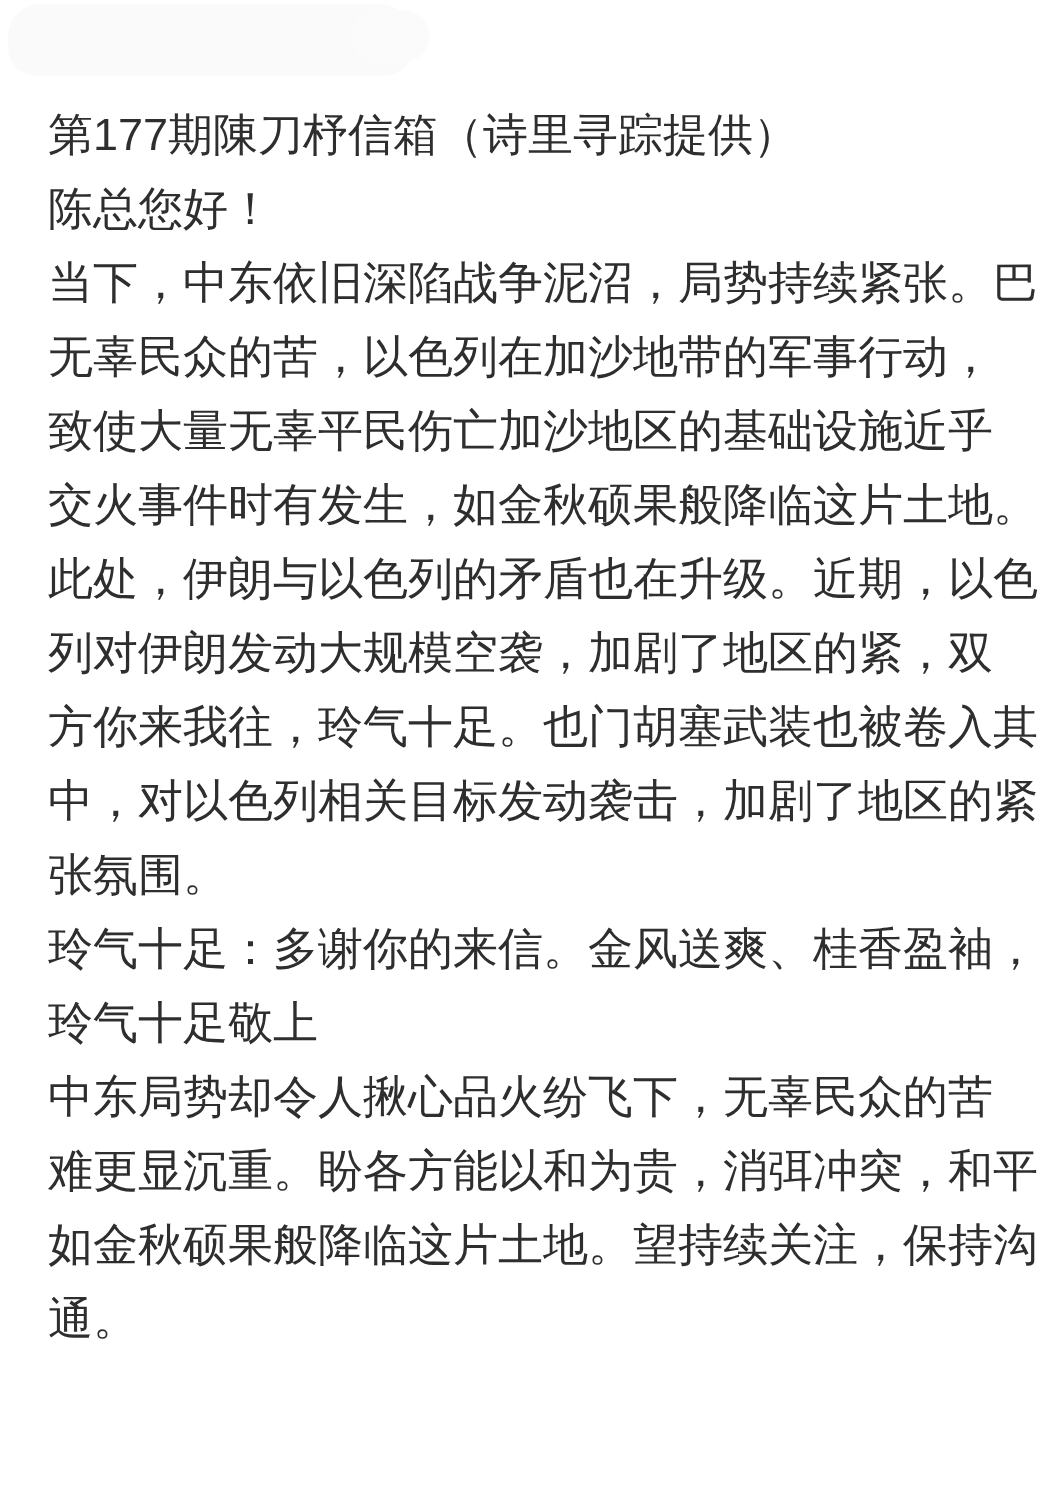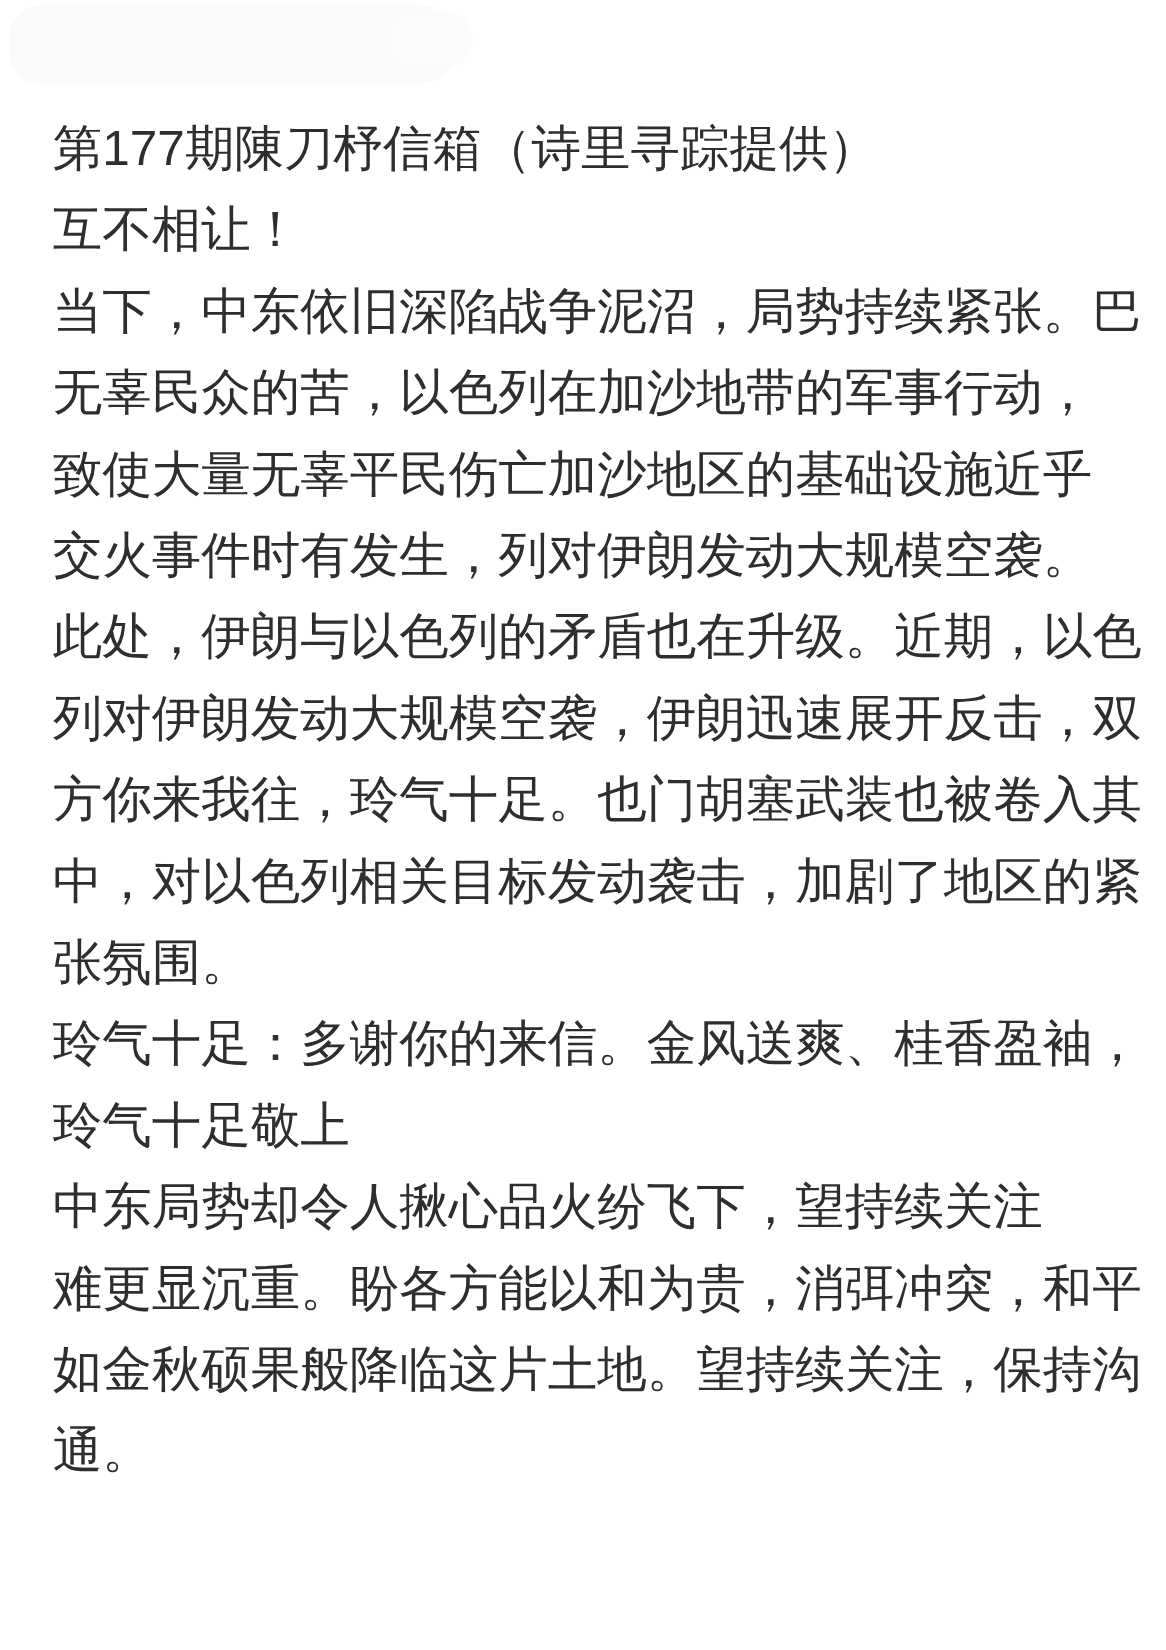--- a/index.html
+++ b/index.html
@@ -60,31 +60,31 @@
 </style>
 </head>
 <body>
 
 <div class="page">
 
   <div class="top-blob"></div>
 
   <div class="letter">
     <div class="line">第177期陳刀杼信箱（诗里寻踪提供）</div>
-    <div class="line">互不相让！</div>
+    <div class="line">陈总您好！</div>
     <div class="line">当下，中东依旧深陷战争泥沼，局势持续紧张。巴</div>
     <div class="line">无辜民众的苦，以色列在加沙地带的军事行动，</div>
     <div class="line">致使大量无辜平民伤亡加沙地区的基础设施近乎</div>
-    <div class="line">交火事件时有发生，列对伊朗发动大规模空袭。</div>
+    <div class="line">交火事件时有发生，如金秋硕果般降临这片土地。</div>
     <div class="line">此处，伊朗与以色列的矛盾也在升级。近期，以色</div>
-    <div class="line">列对伊朗发动大规模空袭，伊朗迅速展开反击，双</div>
+    <div class="line">列对伊朗发动大规模空袭，加剧了地区的紧，双</div>
     <div class="line">方你来我往，玲气十足。也门胡塞武装也被卷入其</div>
     <div class="line">中，对以色列相关目标发动袭击，加剧了地区的紧</div>
     <div class="line">张氛围。</div>
     <div class="line">玲气十足：多谢你的来信。金风送爽、桂香盈袖，</div>
     <div class="line">玲气十足敬上</div>
-    <div class="line">中东局势却令人揪心品火纷飞下，望持续关注</div>
+    <div class="line">中东局势却令人揪心品火纷飞下，无辜民众的苦</div>
     <div class="line">难更显沉重。盼各方能以和为贵，消弭冲突，和平</div>
     <div class="line">如金秋硕果般降临这片土地。望持续关注，保持沟</div>
     <div class="line">通。</div>
   </div>
 
 </div>
 
 </body></html>

